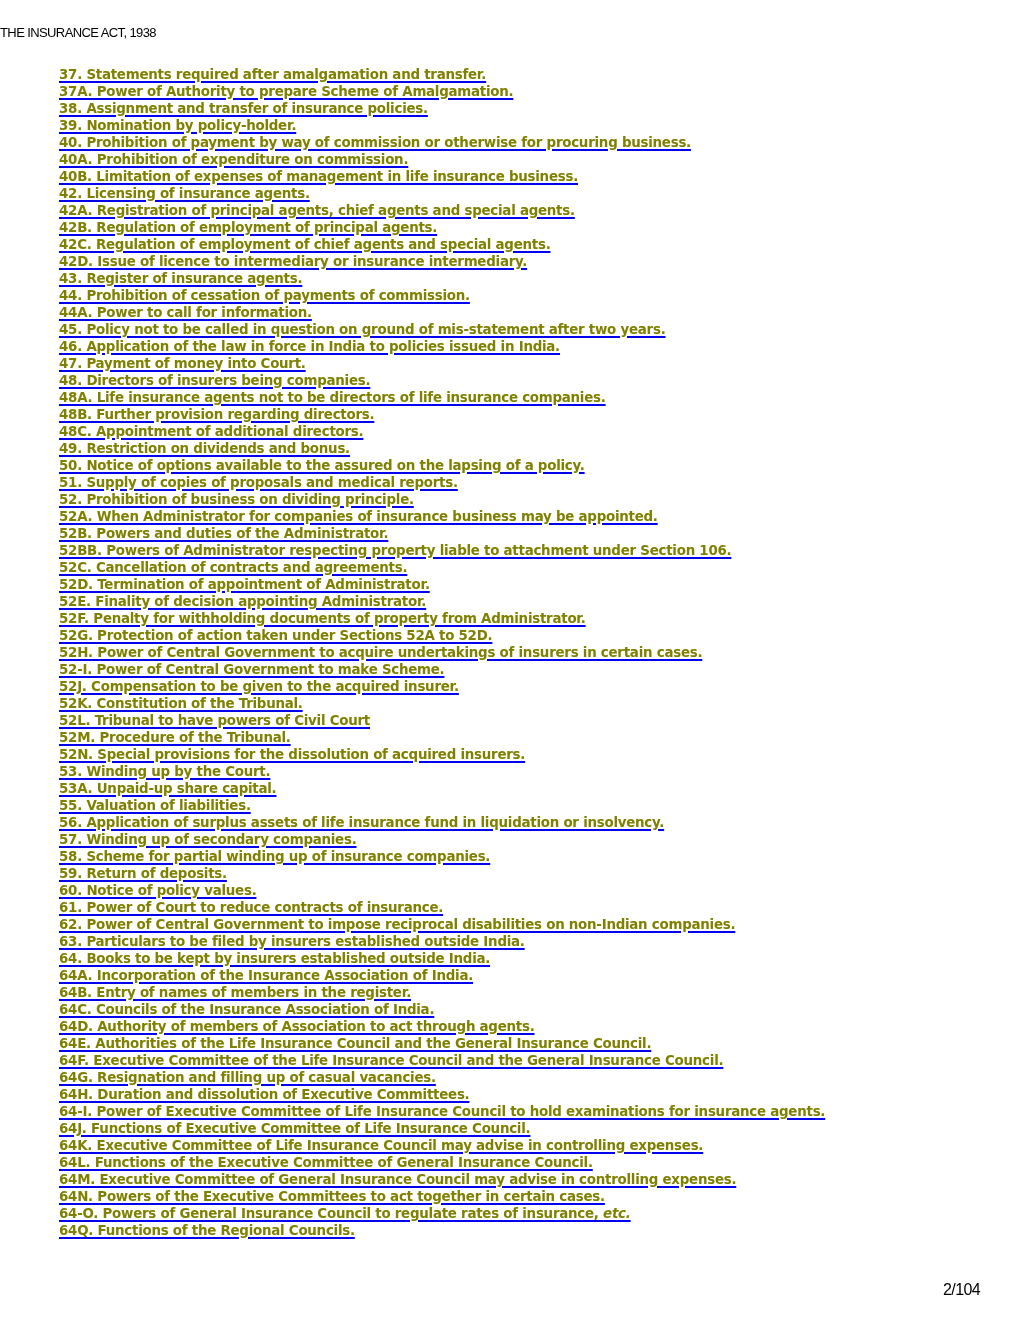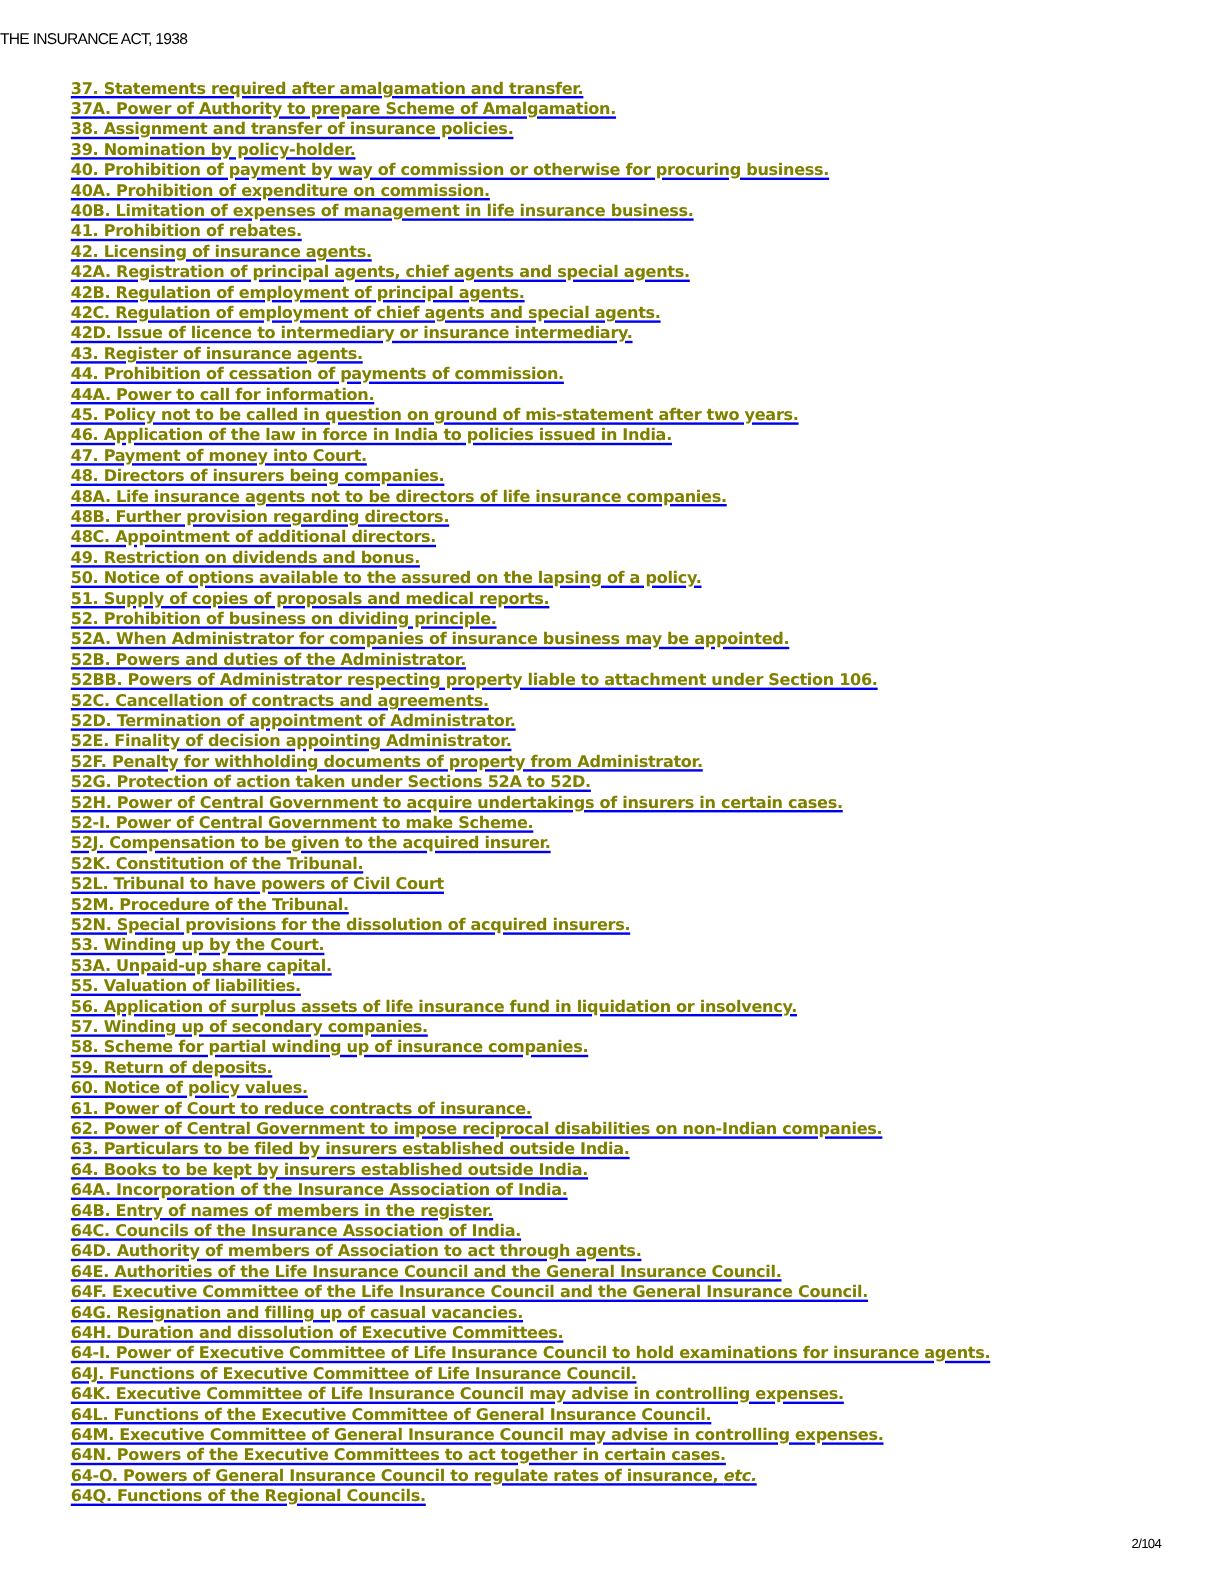--- a/index.html
+++ b/index.html
@@ -17,40 +17,39 @@
       font-family: "DejaVu Sans", sans-serif; font-weight: bold; font-size: 13.4px;
       letter-spacing: -0.25px;
     }
     .toc a {
       color: #808000; text-decoration: underline; text-decoration-color: #0000ee;
       text-decoration-thickness: 1.5px; text-underline-offset: 2px; cursor: pointer;
     }
     .toc a i { font-style: italic; text-align: center; }
     .footer {
       position: absolute; top: 1281px; left: 943px;
-      font-family: "Liberation Sans", sans-serif; font-size: 11px; color: #000;
+      font-family: "Liberation Sans", sans-serif; font-size: 16px; color: #000;
       letter-spacing: -0.6px;
     }
   </style>
 </head>
 <body>
 
 <div class="header">
   <span>THE INSURANCE ACT, 1938</span>
 </div>
 
 <ul class="toc" id="toc">
     <li><a><span>37. Statements required after amalgamation and transfer.</span></a></li>
     <li><a><span>37A. Power of Authority to prepare Scheme of Amalgamation.</span></a></li>
     <li><a><span>38. Assignment and transfer of insurance policies.</span></a></li>
     <li><a><span>39. Nomination by policy-holder.</span></a></li>
     <li><a><span>40. Prohibition of payment by way of commission or otherwise for procuring business.</span></a></li>
     <li><a><span>40A. Prohibition of expenditure on commission.</span></a></li>
     <li><a><span>40B. Limitation of expenses of management in life insurance business.</span></a></li>
-    <li><a><span>41. Prohibition of rebates.</span></a></li>
     <li><a><span>42. Licensing of insurance agents.</span></a></li>
     <li><a><span>42A. Registration of principal agents, chief agents and special agents.</span></a></li>
     <li><a><span>42B. Regulation of employment of principal agents.</span></a></li>
     <li><a><span>42C. Regulation of employment of chief agents and special agents.</span></a></li>
     <li><a><span>42D. Issue of licence to intermediary or insurance intermediary.</span></a></li>
     <li><a><span>43. Register of insurance agents.</span></a></li>
     <li><a><span>44. Prohibition of cessation of payments of commission.</span></a></li>
     <li><a><span>44A. Power to call for information.</span></a></li>
     <li><a><span>45. Policy not to be called in question on ground of mis-statement after two years.</span></a></li>
     <li><a><span>46. Application of the law in force in India to policies issued in India.</span></a></li>

